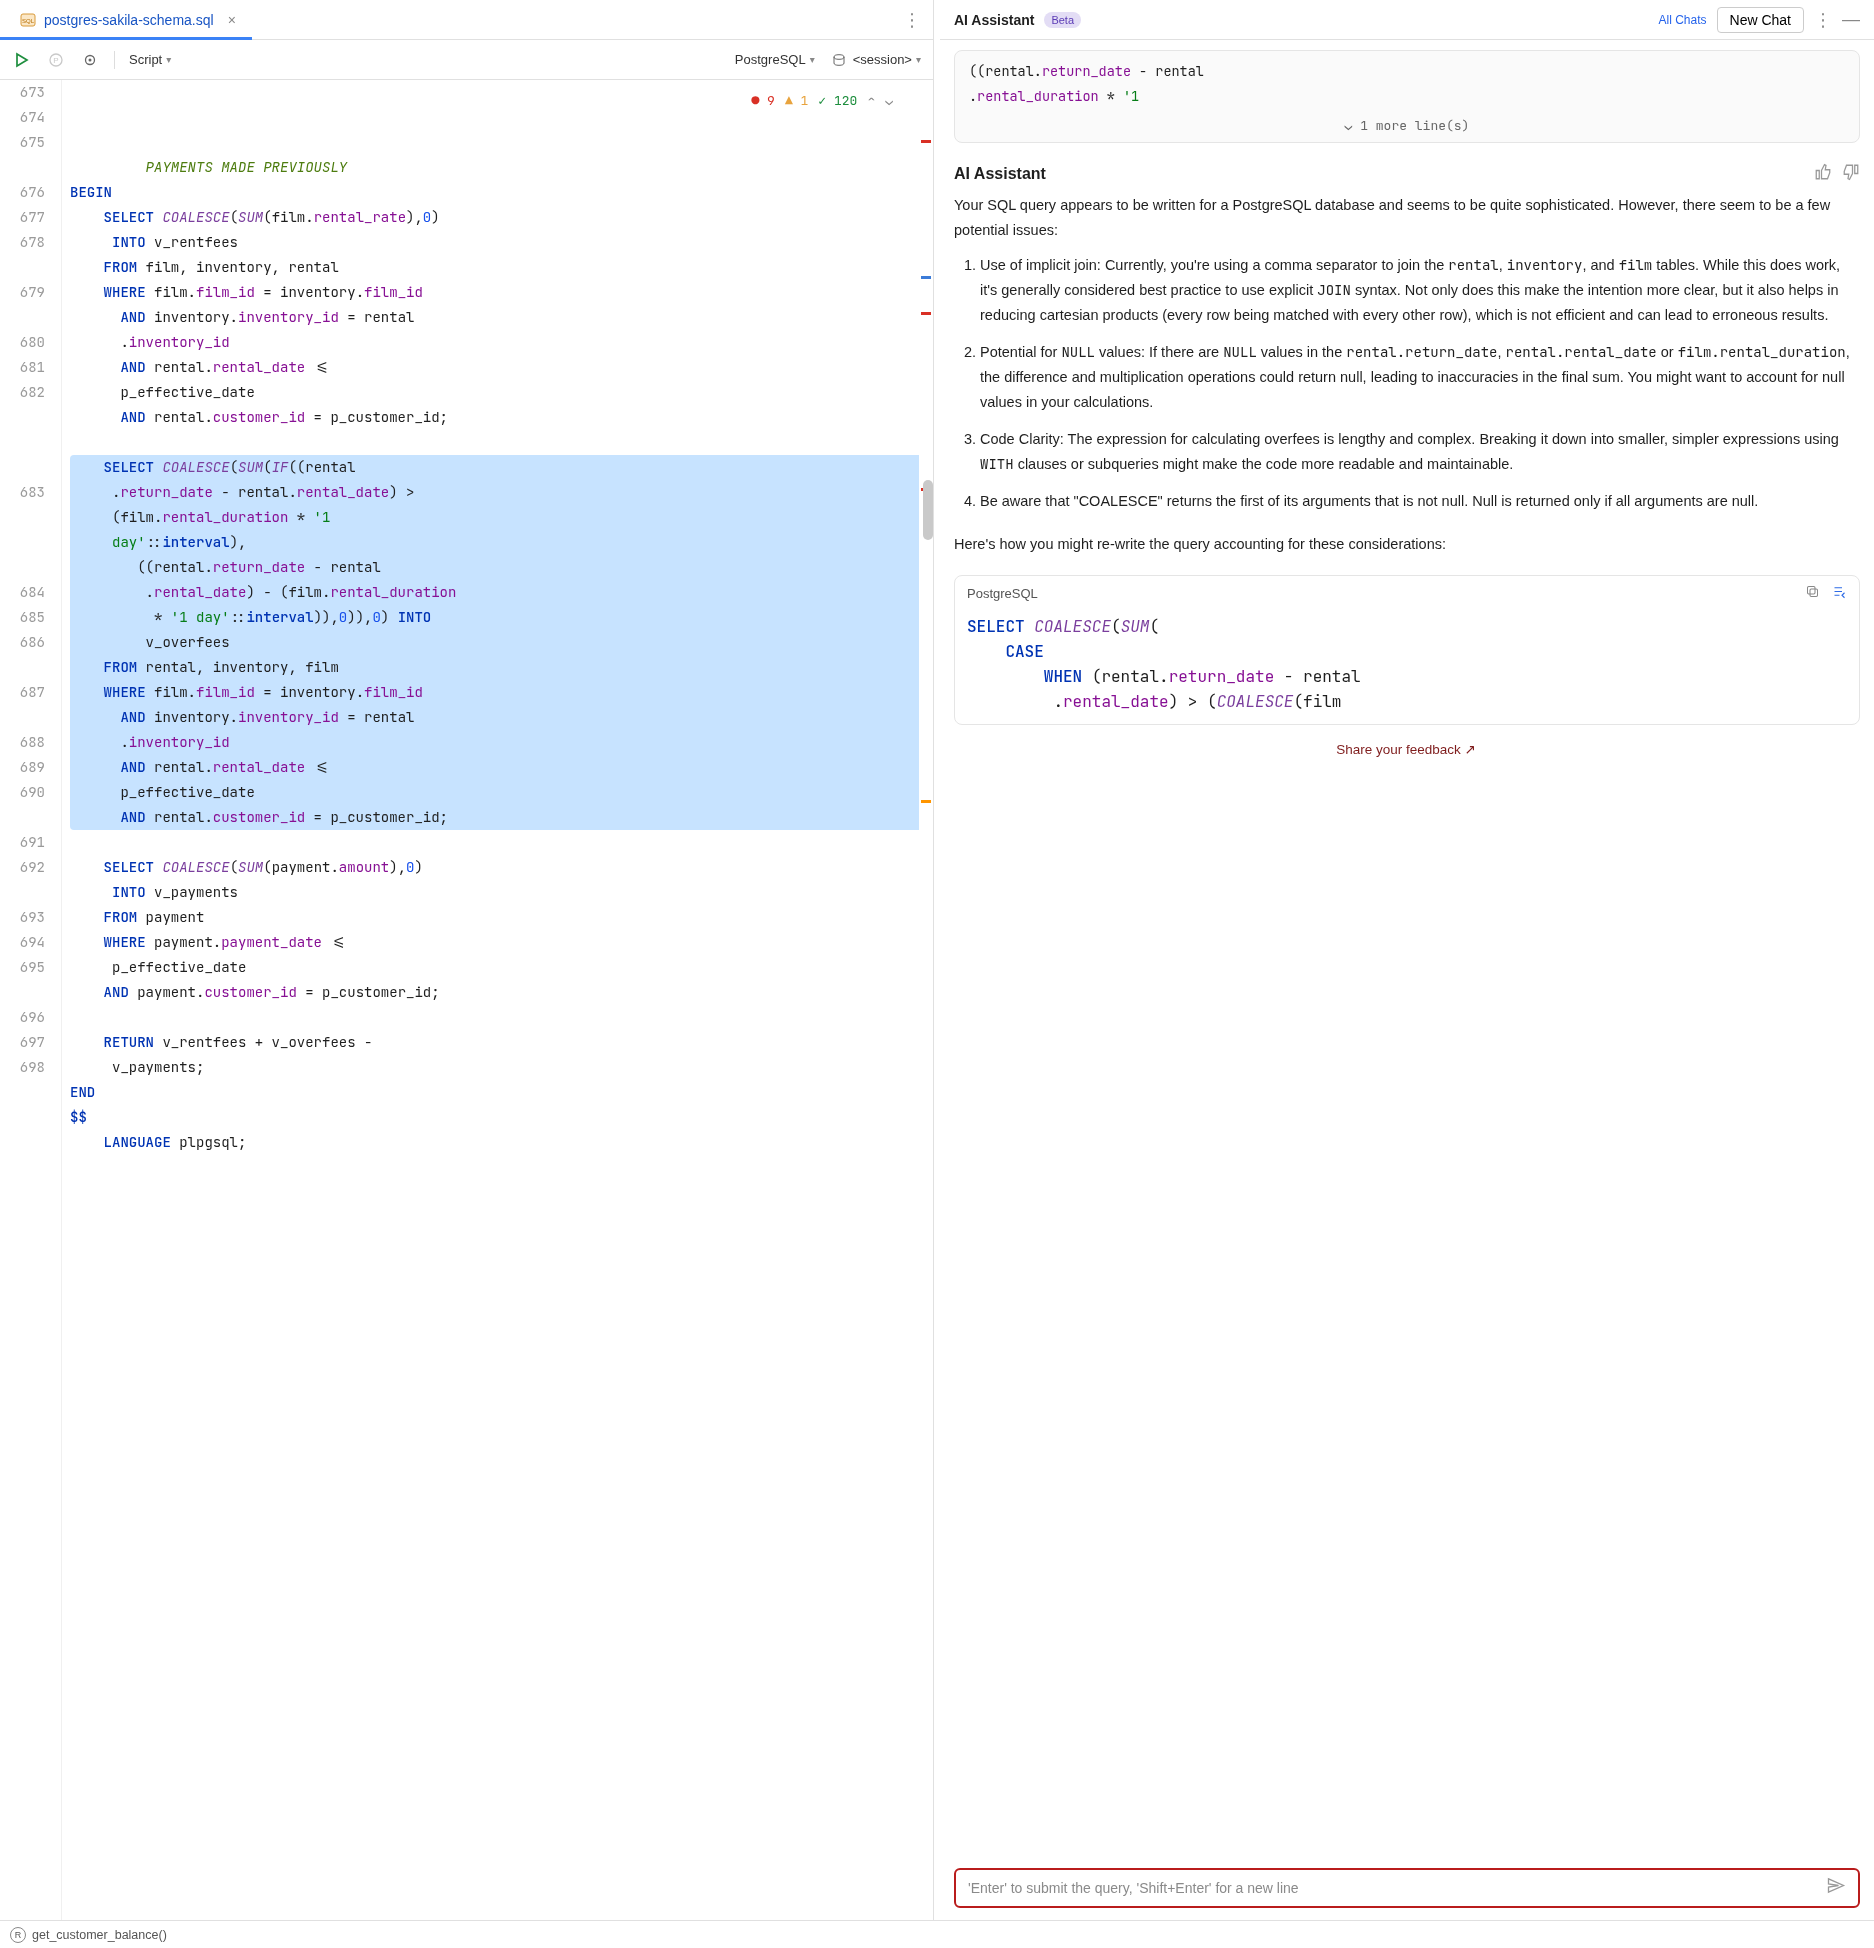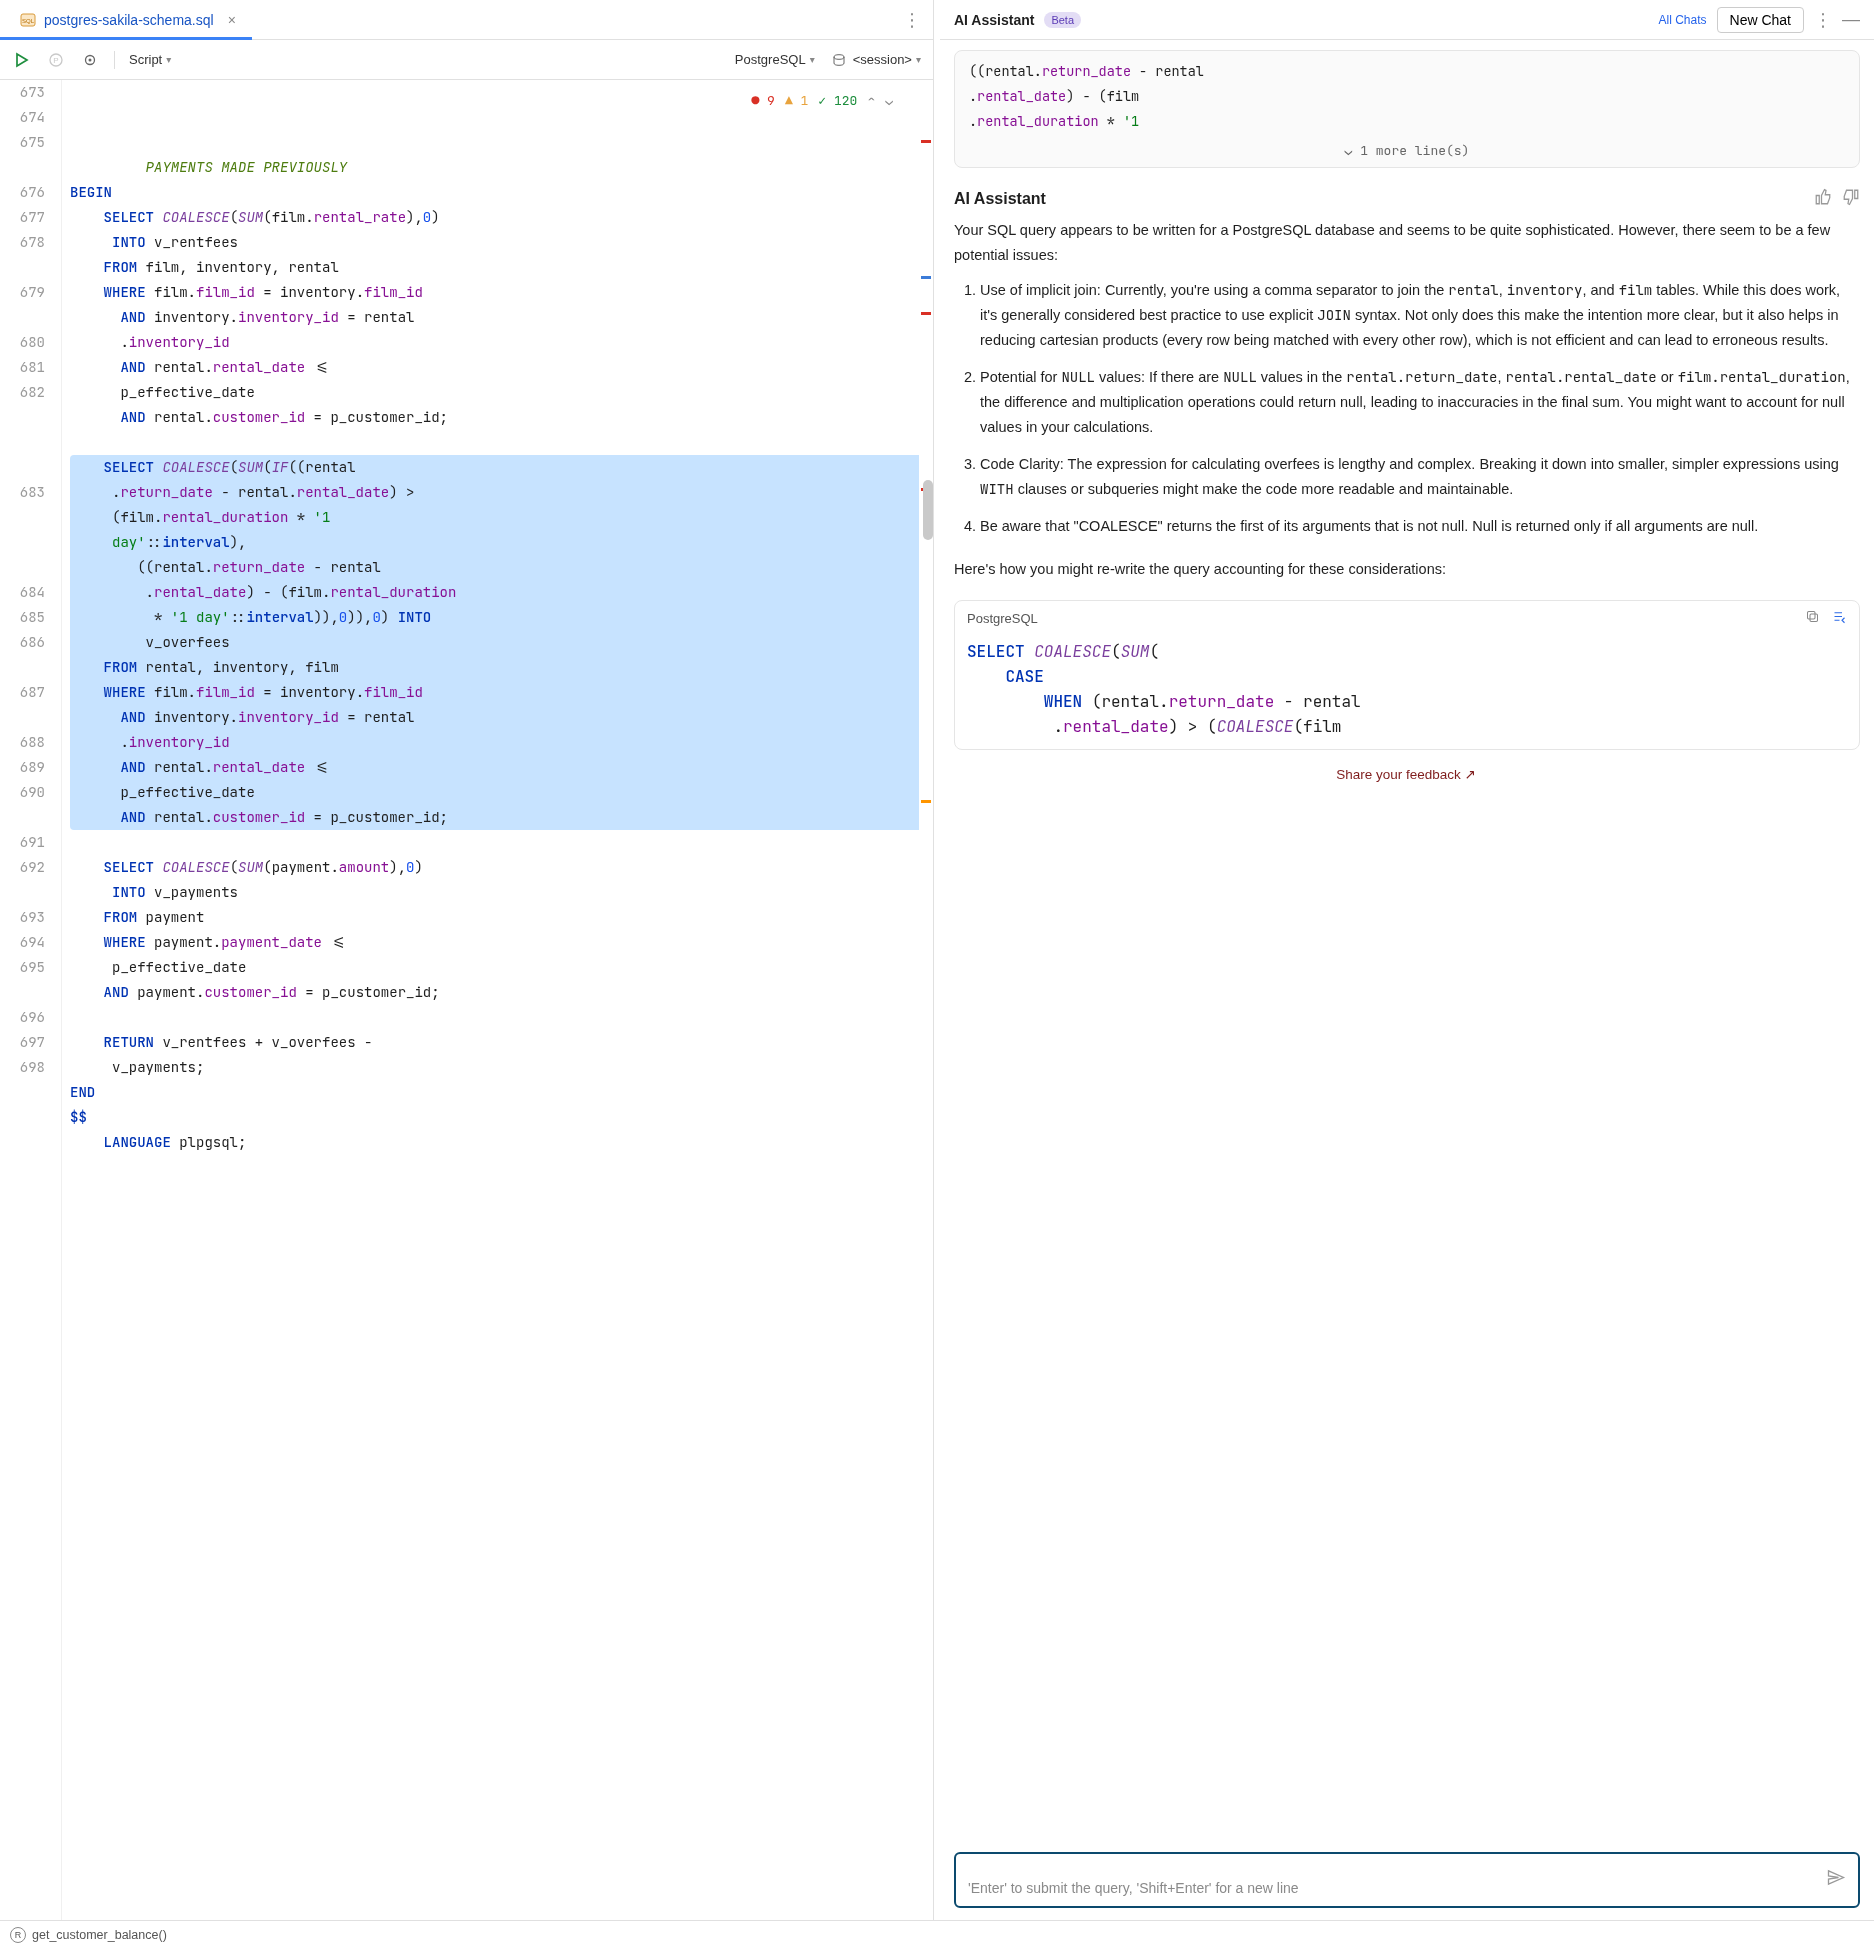--- a/index.html
+++ b/index.html
@@ -228,23 +228,23 @@
   text-align: center;
   padding: 4px 2px 8px 0;
   color: #7f1d1d;
   font-size: 13.5px;
   cursor: pointer;
 }
 .ai-input-wrap {
   padding: 8px 14px 12px 14px;
 }
 .ai-input {
-  border: 2px solid #0c4a6e;
+  border: 2px solid #b91c1c;
   border-radius: 6px;
-  padding: 26px 44px 10px 12px;
+  padding: 10px 44px 10px 12px;
   font-size: 14px;
   color: #8a8a8a;
   position: relative;
 }
 .ai-send {
   position: absolute;
   right: 12px;
   top: 50%;
   transform: translateY(-50%);
   color: #999;
@@ -396,21 +396,20 @@
         <span class="link">All Chats</span>
         <button class="btn">New Chat</button>
         <span class="more-icon">⋮</span>
         <span class="min-icon">—</span>
       </div>
 
       <div class="ai-body">
         <div class="prev-block">
           <div id="prev-code">
               <div>           ((rental.<span class="col">return_date</span> - rental</div>
-              <div>            .<span class="col">rental_date</span>) - (film</div>
               <div>            .<span class="col">rental_duration</span> * <span class="str">'1</span></div>
             </div>
           <div class="prev-more">⌄ <span>1 more line(s)</span></div>
         </div>
 
         <div class="resp-head">
           <span class="t">AI Assistant</span>
           <span class="sp"></span>
           <span class="feedback-icon">
             <svg width="18" height="18" viewBox="0 0 24 24" fill="none" stroke="currentColor" stroke-width="1.7">

